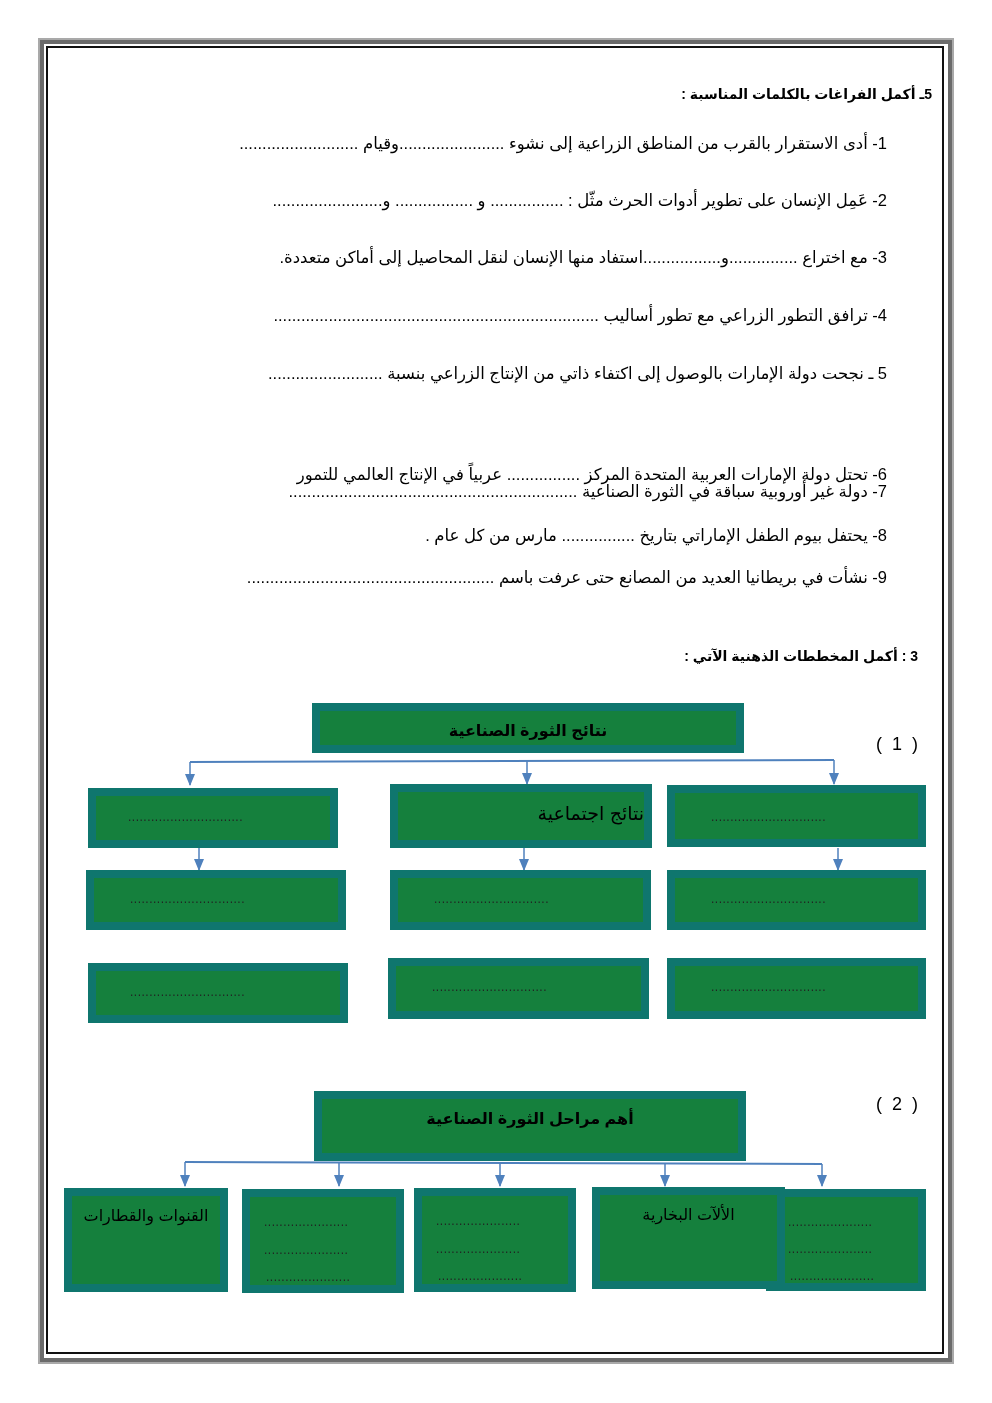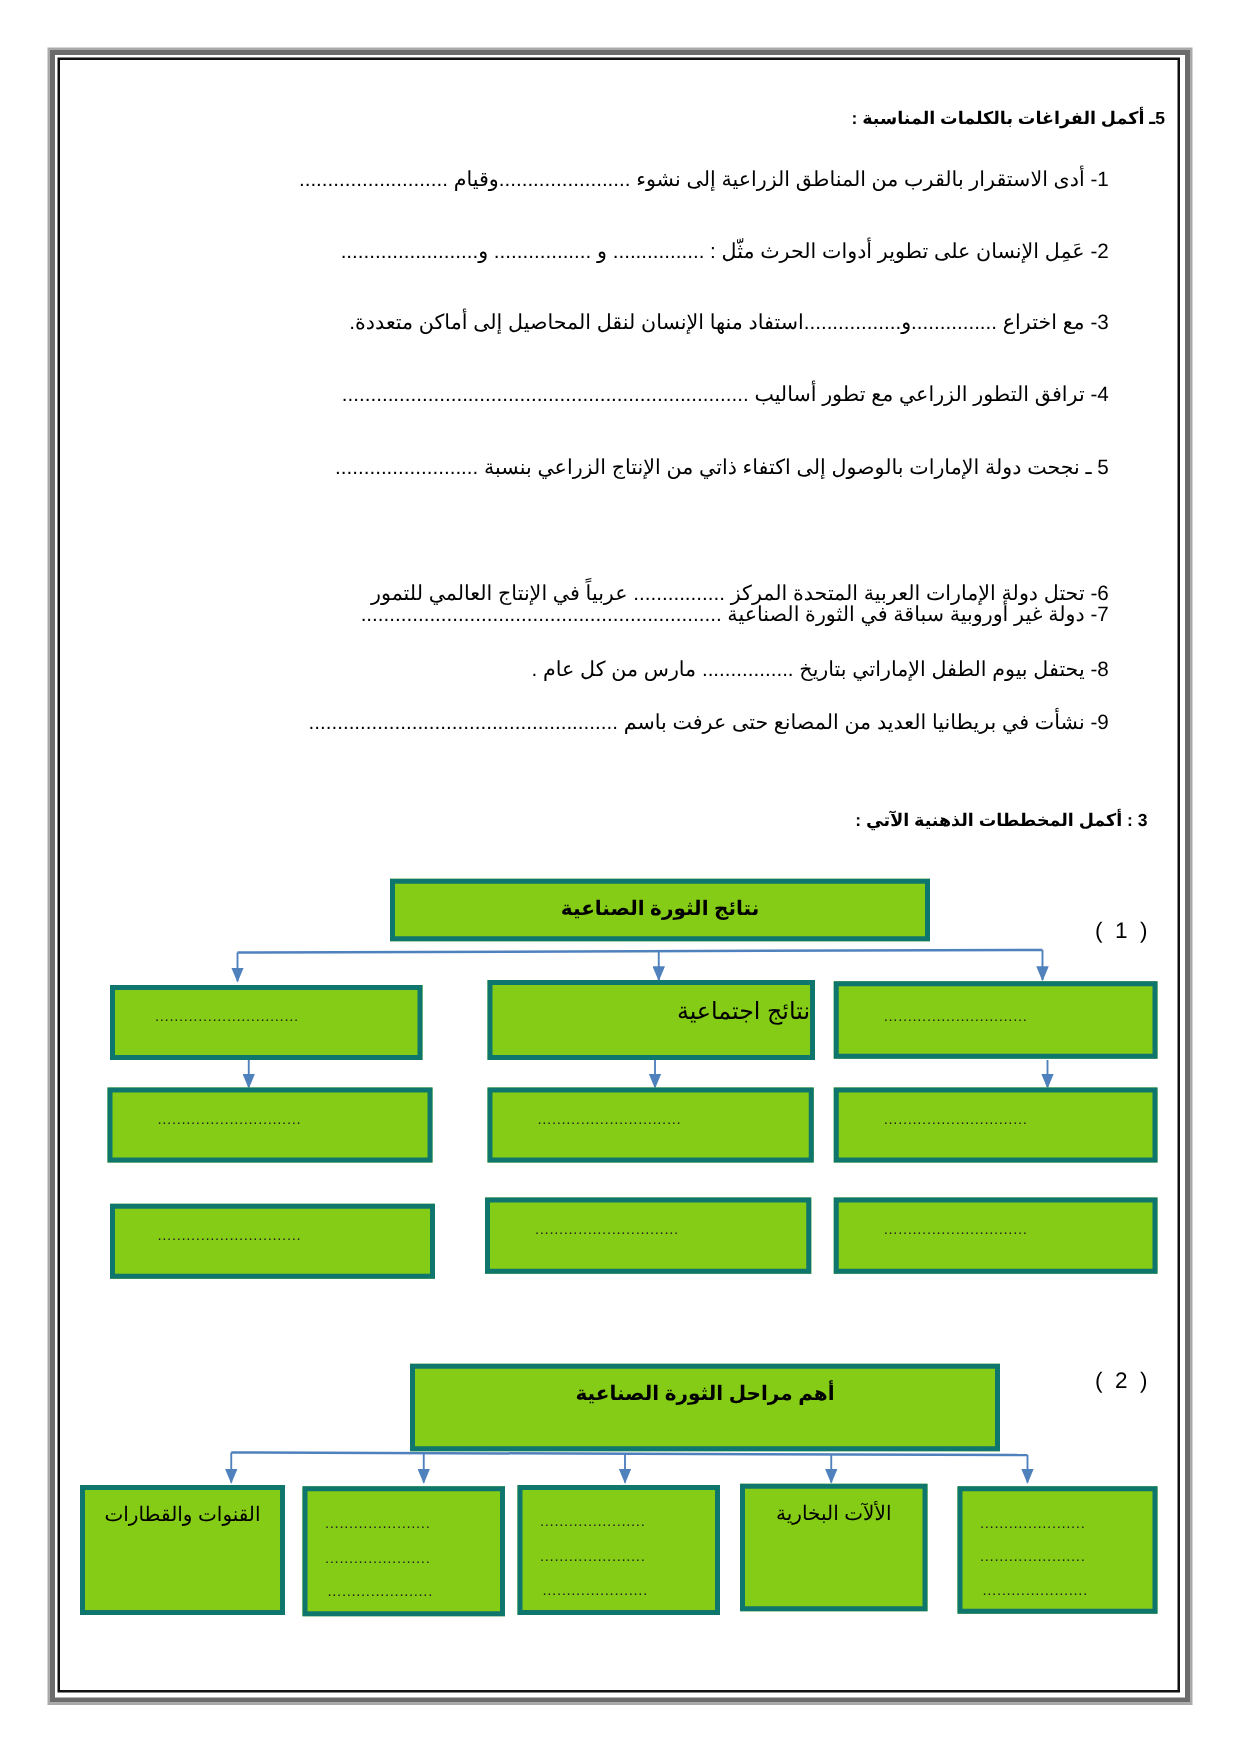--- a/index.html
+++ b/index.html
@@ -2,21 +2,21 @@
 <html><head>
 <meta charset="utf-8">
 <style>
   html,body{margin:0;padding:0;background:#fff;}
   body{width:992px;height:1403px;position:relative;overflow:hidden;font-family:"Liberation Sans","DejaVu Sans",sans-serif;color:#000;}
   .frame{position:absolute;left:40px;top:40px;width:912px;height:1322px;box-sizing:border-box;border:4px solid #6b6b6b;outline:2px solid #a9a9a9;}
   .frame-inner{position:absolute;left:46px;top:46px;width:898px;height:1308px;box-sizing:border-box;border:2px solid #111;}
   .rtl{direction:rtl;unicode-bidi:embed;white-space:nowrap;position:absolute;}
   .heading{font-weight:bold;font-size:14px;}
   .q{font-size:16.5px;}
-  .box{position:absolute;box-sizing:border-box;border:4px solid #0f766e;background:#84cc16;}
+  .box{position:absolute;box-sizing:border-box;border:8px solid #0f766e;background:#15803d;}
   .box .dots{position:absolute;font-size:12px;letter-spacing:0.5px;color:#222;white-space:nowrap;}
   .box .label{position:absolute;direction:rtl;white-space:nowrap;}
   .paren{position:absolute;font-size:18px;white-space:pre;}
   svg.lines{position:absolute;left:0;top:0;}
 </style>
 </head>
 <body>
 
 <div class="frame"></div>
 <div class="frame-inner"></div>
@@ -90,30 +90,30 @@
   <div class="dots" style="left:34px;top:14px;">..............................</div>
 </div>
 <div class="box" style="left:388px;top:958px;width:261px;height:61px;">
   <div class="dots" style="left:36px;top:14px;">..............................</div>
 </div>
 <div class="box" style="left:667px;top:958px;width:259px;height:61px;">
   <div class="dots" style="left:36px;top:14px;">..............................</div>
 </div>
 
 <div class="paren" style="left:876px;top:1094px;">(  2  )</div>
-<div class="box" style="left:328px;top:1091px;width:472px;height:70px;padding-left:36px;">
+<div class="box" style="left:314px;top:1091px;width:432px;height:70px;padding-left:36px;">
   <div class="label" style="left:0;right:0;top:10px;text-align:center;font-weight:bold;font-size:16px;">أهم مراحل الثورة الصناعية</div>
 </div>
 
 <div class="box" style="left:766px;top:1189px;width:160px;height:102px;">
   <div class="dots" style="left:14px;top:18px;">......................</div>
   <div class="dots" style="left:14px;top:45px;">......................</div>
   <div class="dots" style="left:16px;top:72px;">......................</div>
 </div>
-<div class="box" style="left:592px;top:1187px;width:150px;height:102px;">
+<div class="box" style="left:592px;top:1187px;width:193px;height:102px;">
   <div class="label" style="left:0;right:0;top:10px;text-align:center;font-size:16px;">الألآت البخارية</div>
 </div>
 <div class="box" style="left:414px;top:1188px;width:162px;height:104px;">
   <div class="dots" style="left:14px;top:18px;">......................</div>
   <div class="dots" style="left:14px;top:46px;">......................</div>
   <div class="dots" style="left:16px;top:73px;">......................</div>
 </div>
 <div class="box" style="left:242px;top:1189px;width:162px;height:104px;">
   <div class="dots" style="left:14px;top:18px;">......................</div>
   <div class="dots" style="left:14px;top:46px;">......................</div>

